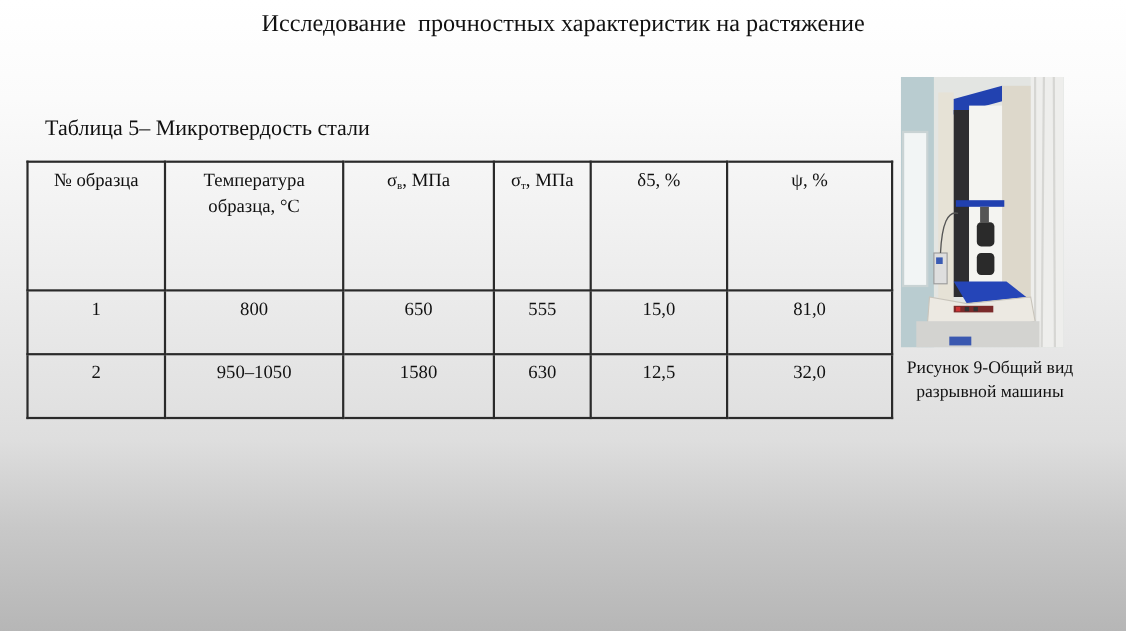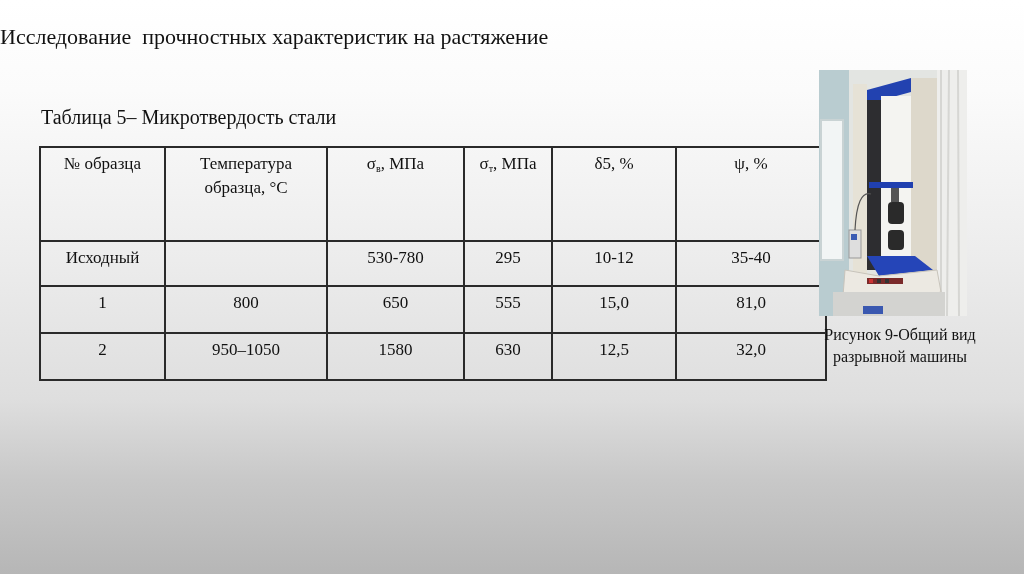--- a/index.html
+++ b/index.html
@@ -3,31 +3,30 @@
   <meta charset="utf-8">
   <style>
     html, body { margin: 0; padding: 0; }
     body {
       width: 1024px; height: 574px; position: relative; overflow: hidden;
       background: linear-gradient(to bottom, #ffffff 0px, #fbfbfb 90px, #ececec 260px, #dedede 400px, #c8c8c8 480px, #b6b6b6 574px);
       font-family: "Liberation Serif", "DejaVu Serif", serif;
       color: #111;
     }
     .title {
-      position: absolute; left: 0; top: 24px; width: 1024px; 
+      position: absolute; left: 0; top: 8px; width: 1024px; text-align: center;
       font-size: 22px; white-space: pre; font-family: Liberation Serif, serif;
     }
     .caption {
       position: absolute; left: 41px; top: 106px; font-size: 20px;
     }
     table.data {
       position: absolute; left: 24px; top: 146px; width: 786px; height: 235px;
       border-collapse: collapse; table-layout: fixed;
       font-size: 17px;
-      margin-left: 15px;
     }
     table.data td {
       border: 2px solid #2a2a2a; vertical-align: top; text-align: center;
       padding: 4px 4px 0 4px; line-height: 24px;
     }
     table.data tr.head td { height: 88px; }
     table.data tr.r1 td { height: 38px; }
     table.data tr.r2 td { height: 41px; }
     table.data tr.r3 td { height: 41px; }
     sub { font-size: 10px; vertical-align: -3px; }
@@ -60,28 +59,20 @@
       <tr class="head">
     <td><span>№ образца</span></td>
     <td>
       <span>Температура</span><br>
       <span>образца, °С</span>
     </td>
     <td><span>σ</span><sub>в</sub><span>, МПа</span></td>
     <td><span>σ</span><sub>т</sub><span>, МПа</span></td>
     <td><span>δ5, %</span></td>
     <td><span>ψ, %</span></td>
-  </tr>
-  <tr class="r1">
-    <td>Исходный</td>
-    <td></td>
-    <td>530-780</td>
-    <td>295</td>
-    <td>10-12</td>
-    <td>35-40</td>
   </tr>
   <tr class="r2">
     <td>1</td>
     <td>800</td>
     <td>650</td>
     <td>555</td>
     <td>15,0</td>
     <td>81,0</td>
   </tr>
   <tr class="r3">

